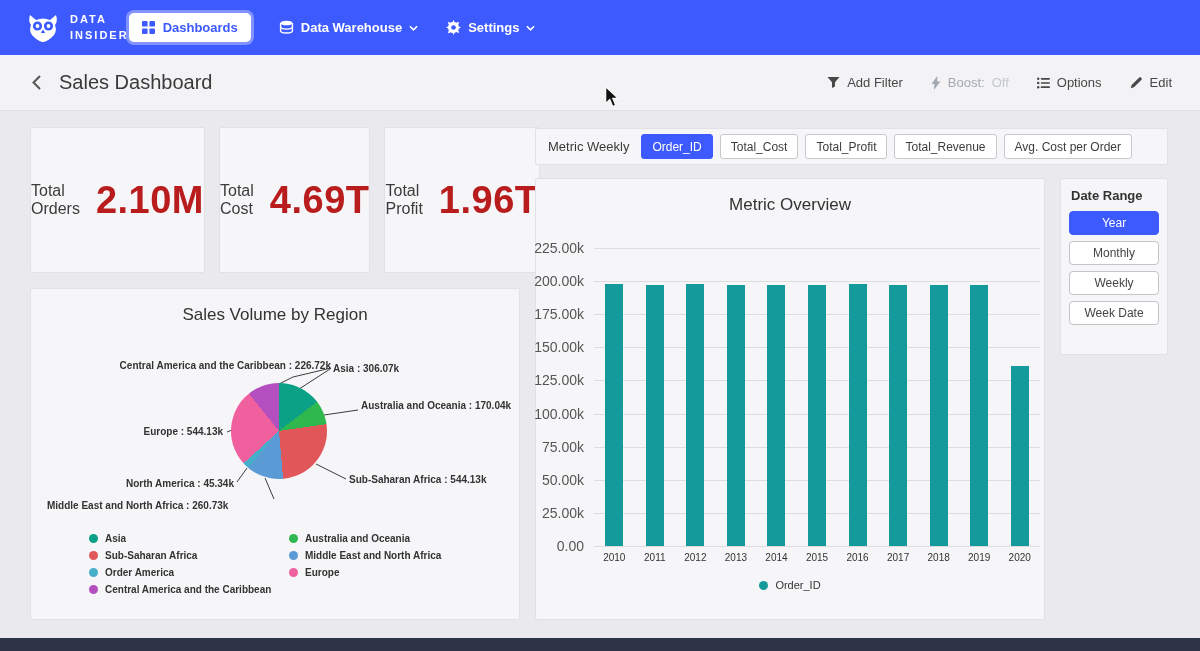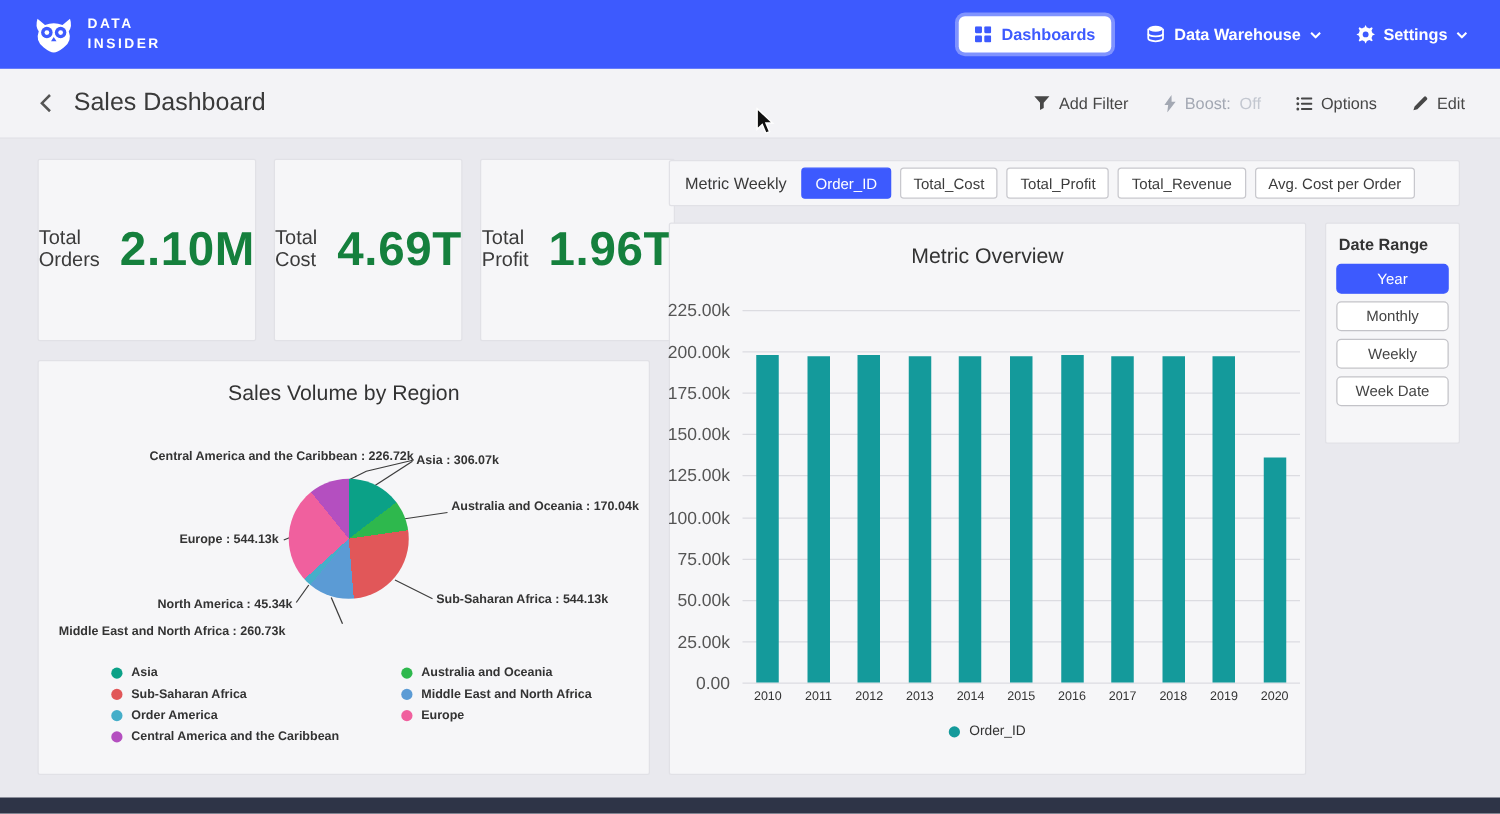--- a/index.html
+++ b/index.html
@@ -4,21 +4,21 @@
 <style>
   * { margin:0; padding:0; box-sizing:border-box; }
   :root{
     --accent:#3d5afe; --page-bg:#e9e9ee; --card-bg:#f6f6f8; --bar:#149a9b; --footer:#2e3447;
   }
   html,body{ font-family:"Liberation Sans", sans-serif; }
   .page{ position:relative; width:1200px; height:651px; overflow:hidden; background:var(--page-bg); }
 
   
   .navbar{ position:absolute; top:0; left:0; right:0; height:55px; background:var(--accent);
-           display:flex; align-items:center; justify-content:space-between; padding:0 26px; z-index:5; }
+           display:flex; align-items:center; padding:0 26px; z-index:5; }
   .brand{ display:flex; align-items:center; gap:10px; color:#fff; cursor:pointer; }
   .brand-text{ font-size:11px; font-weight:bold; letter-spacing:2px; line-height:1.45; }
   .nav-right{ display:flex; align-items:center; gap:28px; }
   .dash-btn{ display:flex; align-items:center; gap:8px; background:#fff; color:var(--accent);
              border:none; border-radius:5px; padding:7px 13px; font-size:13px; font-weight:bold;
              font-family:inherit; box-shadow:0 0 0 3px rgba(255,255,255,.35); cursor:pointer; }
   .nav-item{ display:flex; align-items:center; gap:7px; color:#fff; font-size:13px; font-weight:600; cursor:pointer; }
 
   
   .subheader{ position:absolute; top:55px; left:0; right:0; height:56px; background:#f3f3f6;
@@ -33,36 +33,36 @@
 
   
   .main{ position:absolute; top:111px; left:0; right:0; bottom:13px; background:var(--page-bg); }
   .card{ position:absolute; background:var(--card-bg); border:1px solid #e1e1e6; border-radius:2px; }
 
   
   .kpi-row{ position:absolute; top:16px; left:30px; width:490px; height:146px; display:flex; gap:14px; }
   .kpi{ flex:1; background:var(--card-bg); border:1px solid #e1e1e6; border-radius:2px;
         display:flex; flex-direction:row; align-items:center; justify-content:center; gap:16px; }
   .kpi-label{ font-size:16px; color:#3b3b3b; font-weight:500; }
-  .kpi-value{ font-size:38px; font-weight:bold; color:#15803d; letter-spacing:.5px; }
+  .kpi-value{ font-size:38px; font-weight:bold; color:#b91c1c; letter-spacing:.5px; }
 
   
   .pie-card{ top:177px; left:30px; width:490px; height:332px; }
   .chart-title{ text-align:center; margin-top:16px; font-size:17px; color:#333; font-weight:500; }
   .pie{ position:absolute; left:200px; top:94px; width:96px; height:96px; border-radius:50%; }
   .pie-lines{ position:absolute; left:0; top:0; pointer-events:none; }
   .callout{ position:absolute; font-size:10px; font-weight:bold; color:#333; white-space:nowrap; }
   .co-camerica{ right:188px; top:71px; }
   .co-asia{ left:302px; top:74px; }
   .co-australia{ left:330px; top:111px; }
   .co-europe{ right:296px; top:137px; }
   .co-namerica{ right:285px; top:189px; }
   .co-mideast{ left:16px; top:211px; }
   .co-subsahara{ left:318px; top:185px; }
-  .pie-legend{ position:absolute; left:0; top:244px; width:100%; display:flex;gap:32px; }
+  .pie-legend{ position:absolute; left:0; top:244px; width:100%; display:flex; }
   .pl-col{ display:flex; flex-direction:column; gap:6px; }
   .pl-col.c1{ margin-left:58px; width:200px; }
   .pl-item{ display:flex; align-items:center; gap:7px; font-size:10px; font-weight:bold; color:#333; cursor:pointer; }
   .dot{ width:9px; height:9px; border-radius:50%; flex:none; }
 
   
   .metric-bar{ top:17px; left:535px; width:633px; height:37px; display:flex; align-items:center;
                gap:7px; padding:0 12px; }
   .metric-label{ font-size:13px; color:#3a3a3a; margin-right:5px; font-weight:500; }
   .metric-btn{ height:25px; padding:0 10px; font-size:12px; font-family:inherit; border:1px solid #c8c8cd;

